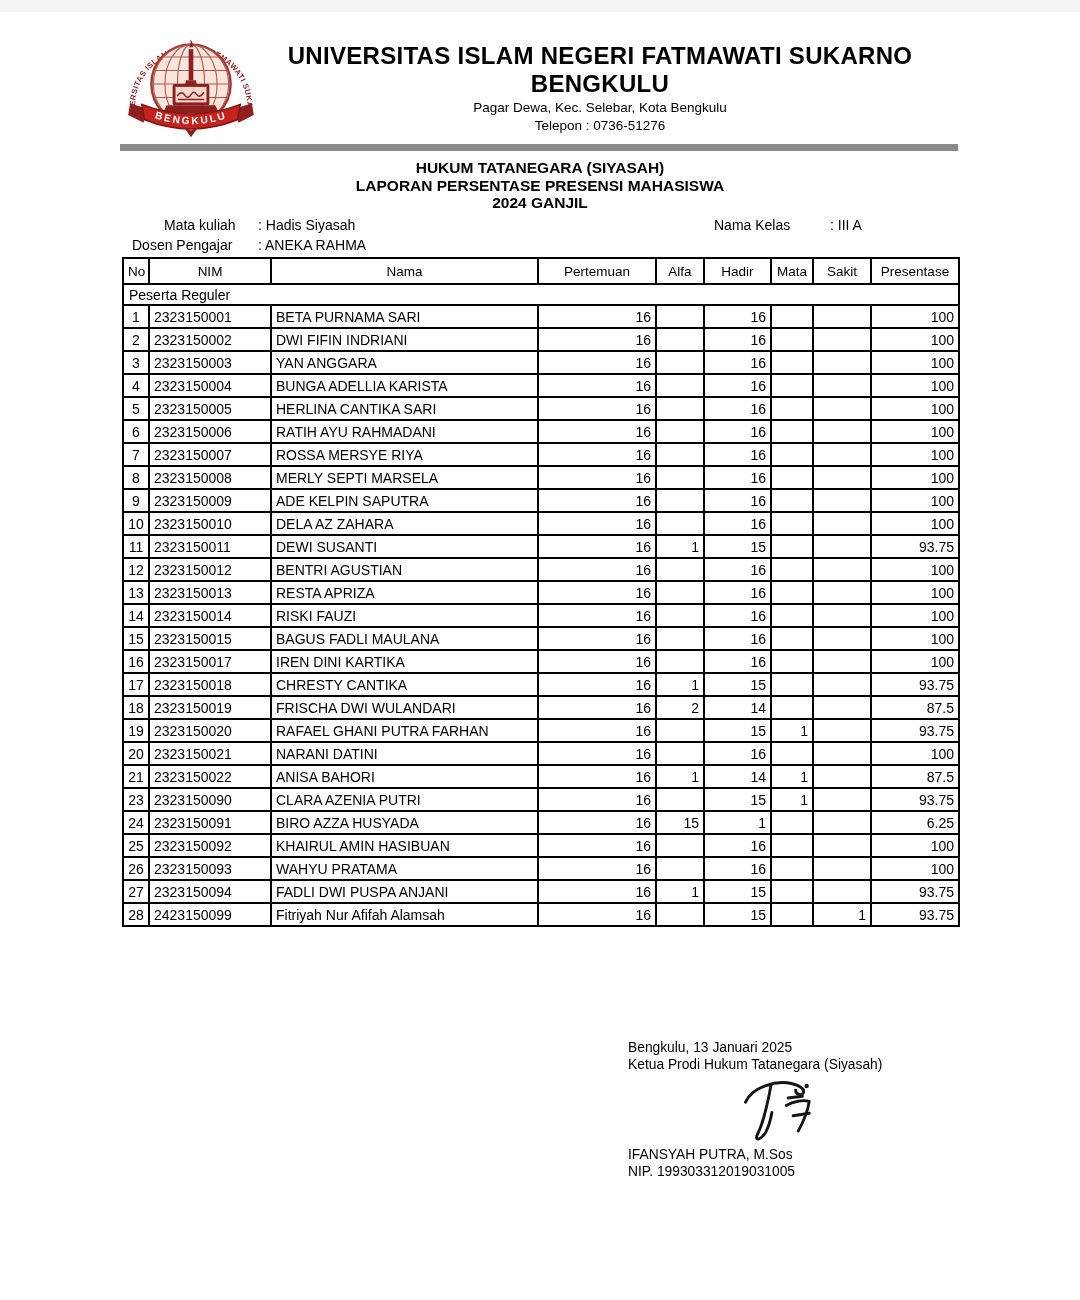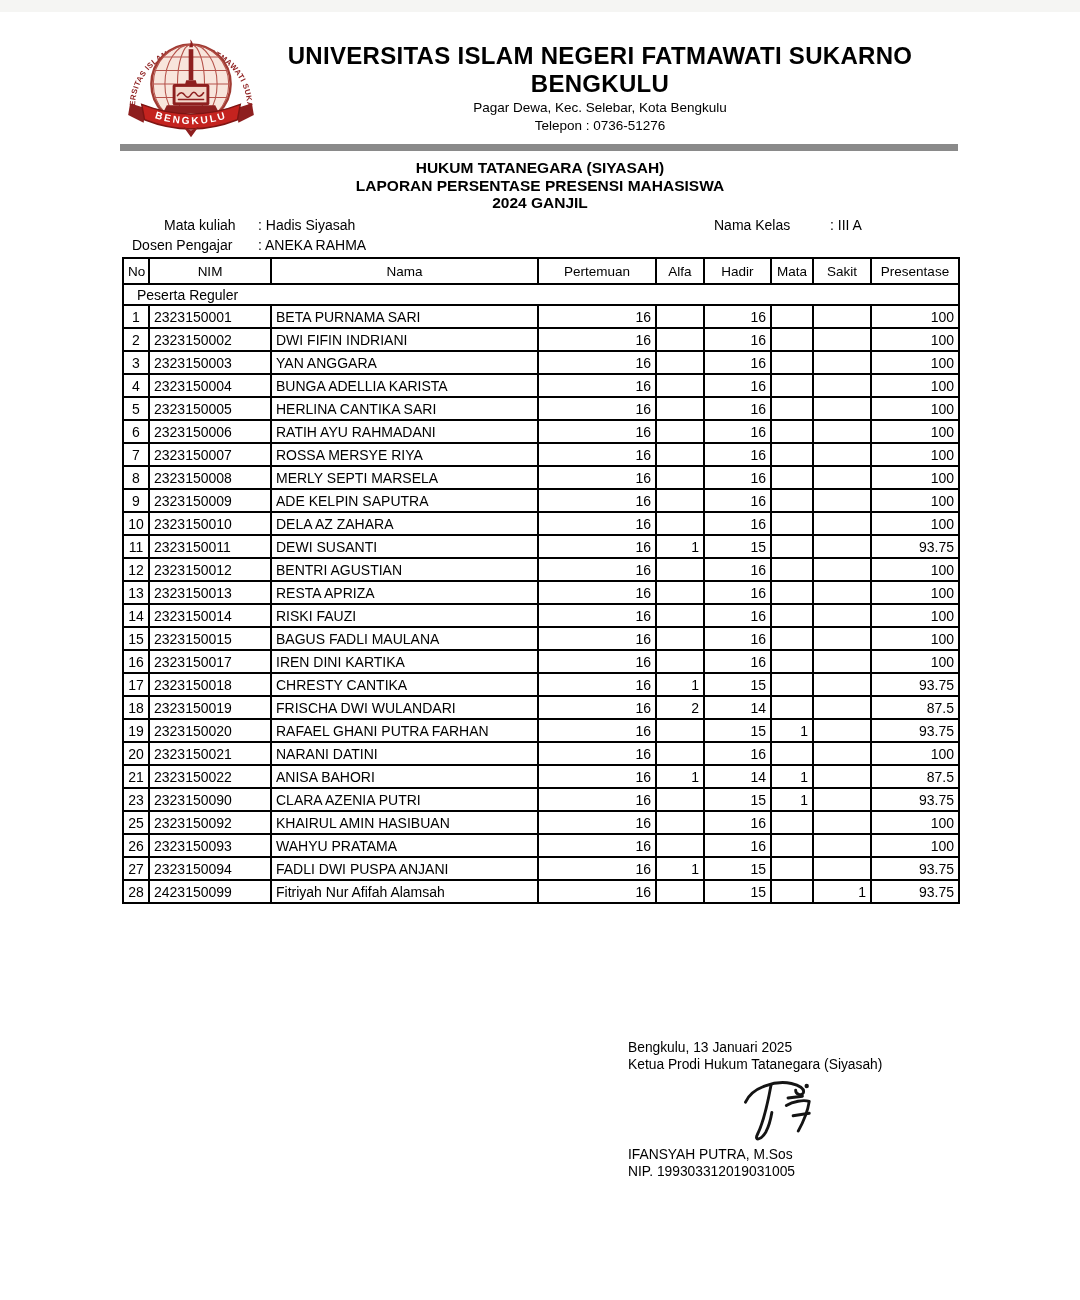--- a/index.html
+++ b/index.html
@@ -20,21 +20,21 @@
 
   
   .meta-item{position:absolute;font-size:14px;line-height:17px;white-space:nowrap;}
 
   
   .tbl{position:absolute;left:122px;top:257px;width:836px;border-collapse:collapse;
        table-layout:fixed;font-size:14px;}
   .tbl th,.tbl td{border:2px solid #000;padding:0 4px;overflow:hidden;white-space:nowrap;}
   .tbl th{height:24px;font-weight:400;text-align:center;font-size:13.5px;}
   .tbl td{height:21px;}
-  .group-row td{text-align:left;height:19px;padding-left:13px;border-radius:7px;}
+  .group-row td{text-align:left;height:19px;padding-left:5px;border-radius:7px;}
   .c0{text-align:center;padding:0 2px;}
   .c1{text-align:left;padding-left:4px;}
   .c2{text-align:left;padding-left:7px;}
   .c3,.c4,.c5,.c6,.c7,.c8{text-align:right;padding-right:3px;}
 
   
   .sign-block{position:absolute;left:628px;top:1040px;width:320px;text-align:left;}
   .sign-line{font-size:13.8px;line-height:16.5px;}
   .sign-svg{display:block;margin:2px auto 0;width:110px;height:68px;}
   .sign-name{font-size:13.8px;line-height:16.5px;margin-top:4px;}
@@ -379,20 +379,31 @@
           <td class="c1">2323150090</td>
           <td class="c2">CLARA AZENIA PUTRI</td>
           <td class="c3">16</td>
           <td class="c4"></td>
           <td class="c5">15</td>
           <td class="c6">1</td>
           <td class="c7"></td>
           <td class="c8">93.75</td>
         </tr>
         <tr>
+          <td class="c0">24</td>
+          <td class="c1">2323150091</td>
+          <td class="c2">BIRO AZZA HUSYADA</td>
+          <td class="c3">16</td>
+          <td class="c4">15</td>
+          <td class="c5">1</td>
+          <td class="c6"></td>
+          <td class="c7"></td>
+          <td class="c8">6.25</td>
+        </tr>
+        <tr>
           <td class="c0">25</td>
           <td class="c1">2323150092</td>
           <td class="c2">KHAIRUL AMIN HASIBUAN</td>
           <td class="c3">16</td>
           <td class="c4"></td>
           <td class="c5">16</td>
           <td class="c6"></td>
           <td class="c7"></td>
           <td class="c8">100</td>
         </tr>

